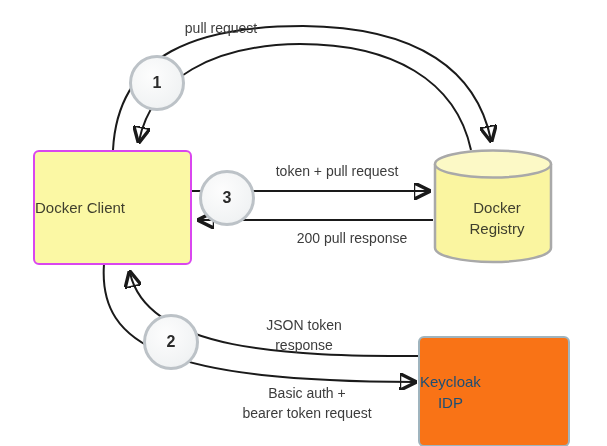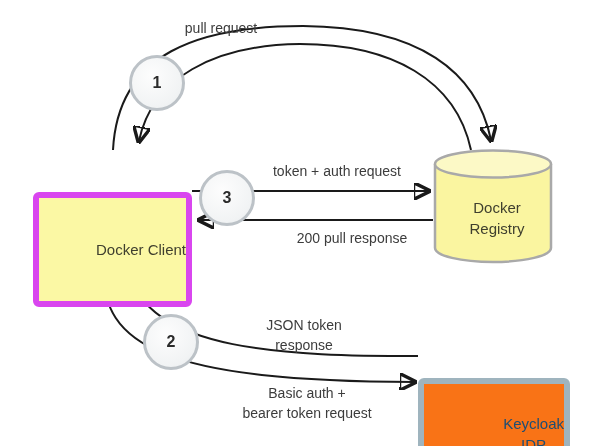--- a/index.html
+++ b/index.html
@@ -3,23 +3,23 @@
 <meta charset="utf-8">
 <style>
   html,body{margin:0;padding:0;background:#fff;}
   .canvas{
     position:relative;width:607px;height:446px;background:#ffffff;overflow:hidden;
     font-family:"Liberation Sans", sans-serif;
   }
   .arrow-layer{position:absolute;left:0;top:0;width:607px;height:446px;z-index:1;}
   .arrow-layer path{fill:none;stroke:#1a1a1a;stroke-width:2;}
   .node{
-    position:absolute;z-index:2;display:flex;align-items:center;justify-content:flex-end;
-    box-sizing:border-box;border:6px solid #d946ef;border-radius:6px;
-    font-size:15px;color:#3f3f2e;text-align:center;white-space:pre-line;line-height:21px;margin-top:42px;
+    position:absolute;z-index:2;display:flex;align-items:center;justify-content:flex-start;
+    box-sizing:border-box;border:2px solid #d946ef;border-radius:6px;
+    font-size:15px;color:#3f3f2e;text-align:center;white-space:pre-line;line-height:21px;
   }
   .node-client{left:33px;top:150px;width:159px;height:115px;background:#fbf8a4;}
   .node-keycloak{left:418px;top:336px;width:152px;height:111px;background:#f97316;
     color:#1d4e74;border-color:#9fb4be;}
   .cylinder{position:absolute;left:433px;top:149px;width:120px;height:116px;z-index:2;}
   .cylinder svg{position:absolute;left:0;top:0;}
   .cyl-label{
     position:absolute;left:0;top:48px;width:128px;text-align:center;
     font-size:15px;color:#3f3f2e;white-space:pre-line;line-height:21px;
   }
@@ -85,20 +85,20 @@
     <span>1</span>
   </div>
   <div class="step-circle step-2">
     <span>2</span>
   </div>
   <div class="step-circle step-3">
     <span>3</span>
   </div>
 
   <div class="edge-label lbl-pull-request">pull request</div>
-  <div class="edge-label lbl-token-pull">token + auth request</div>
+  <div class="edge-label lbl-token-pull">token + pull request</div>
   <div class="edge-label lbl-pull-response">200 pull response</div>
   <div class="edge-label lbl-basic-auth">Basic auth +
 bearer token request</div>
   <div class="edge-label lbl-json-token">JSON token
 response</div>
 
 </div>
 
 </body></html>

